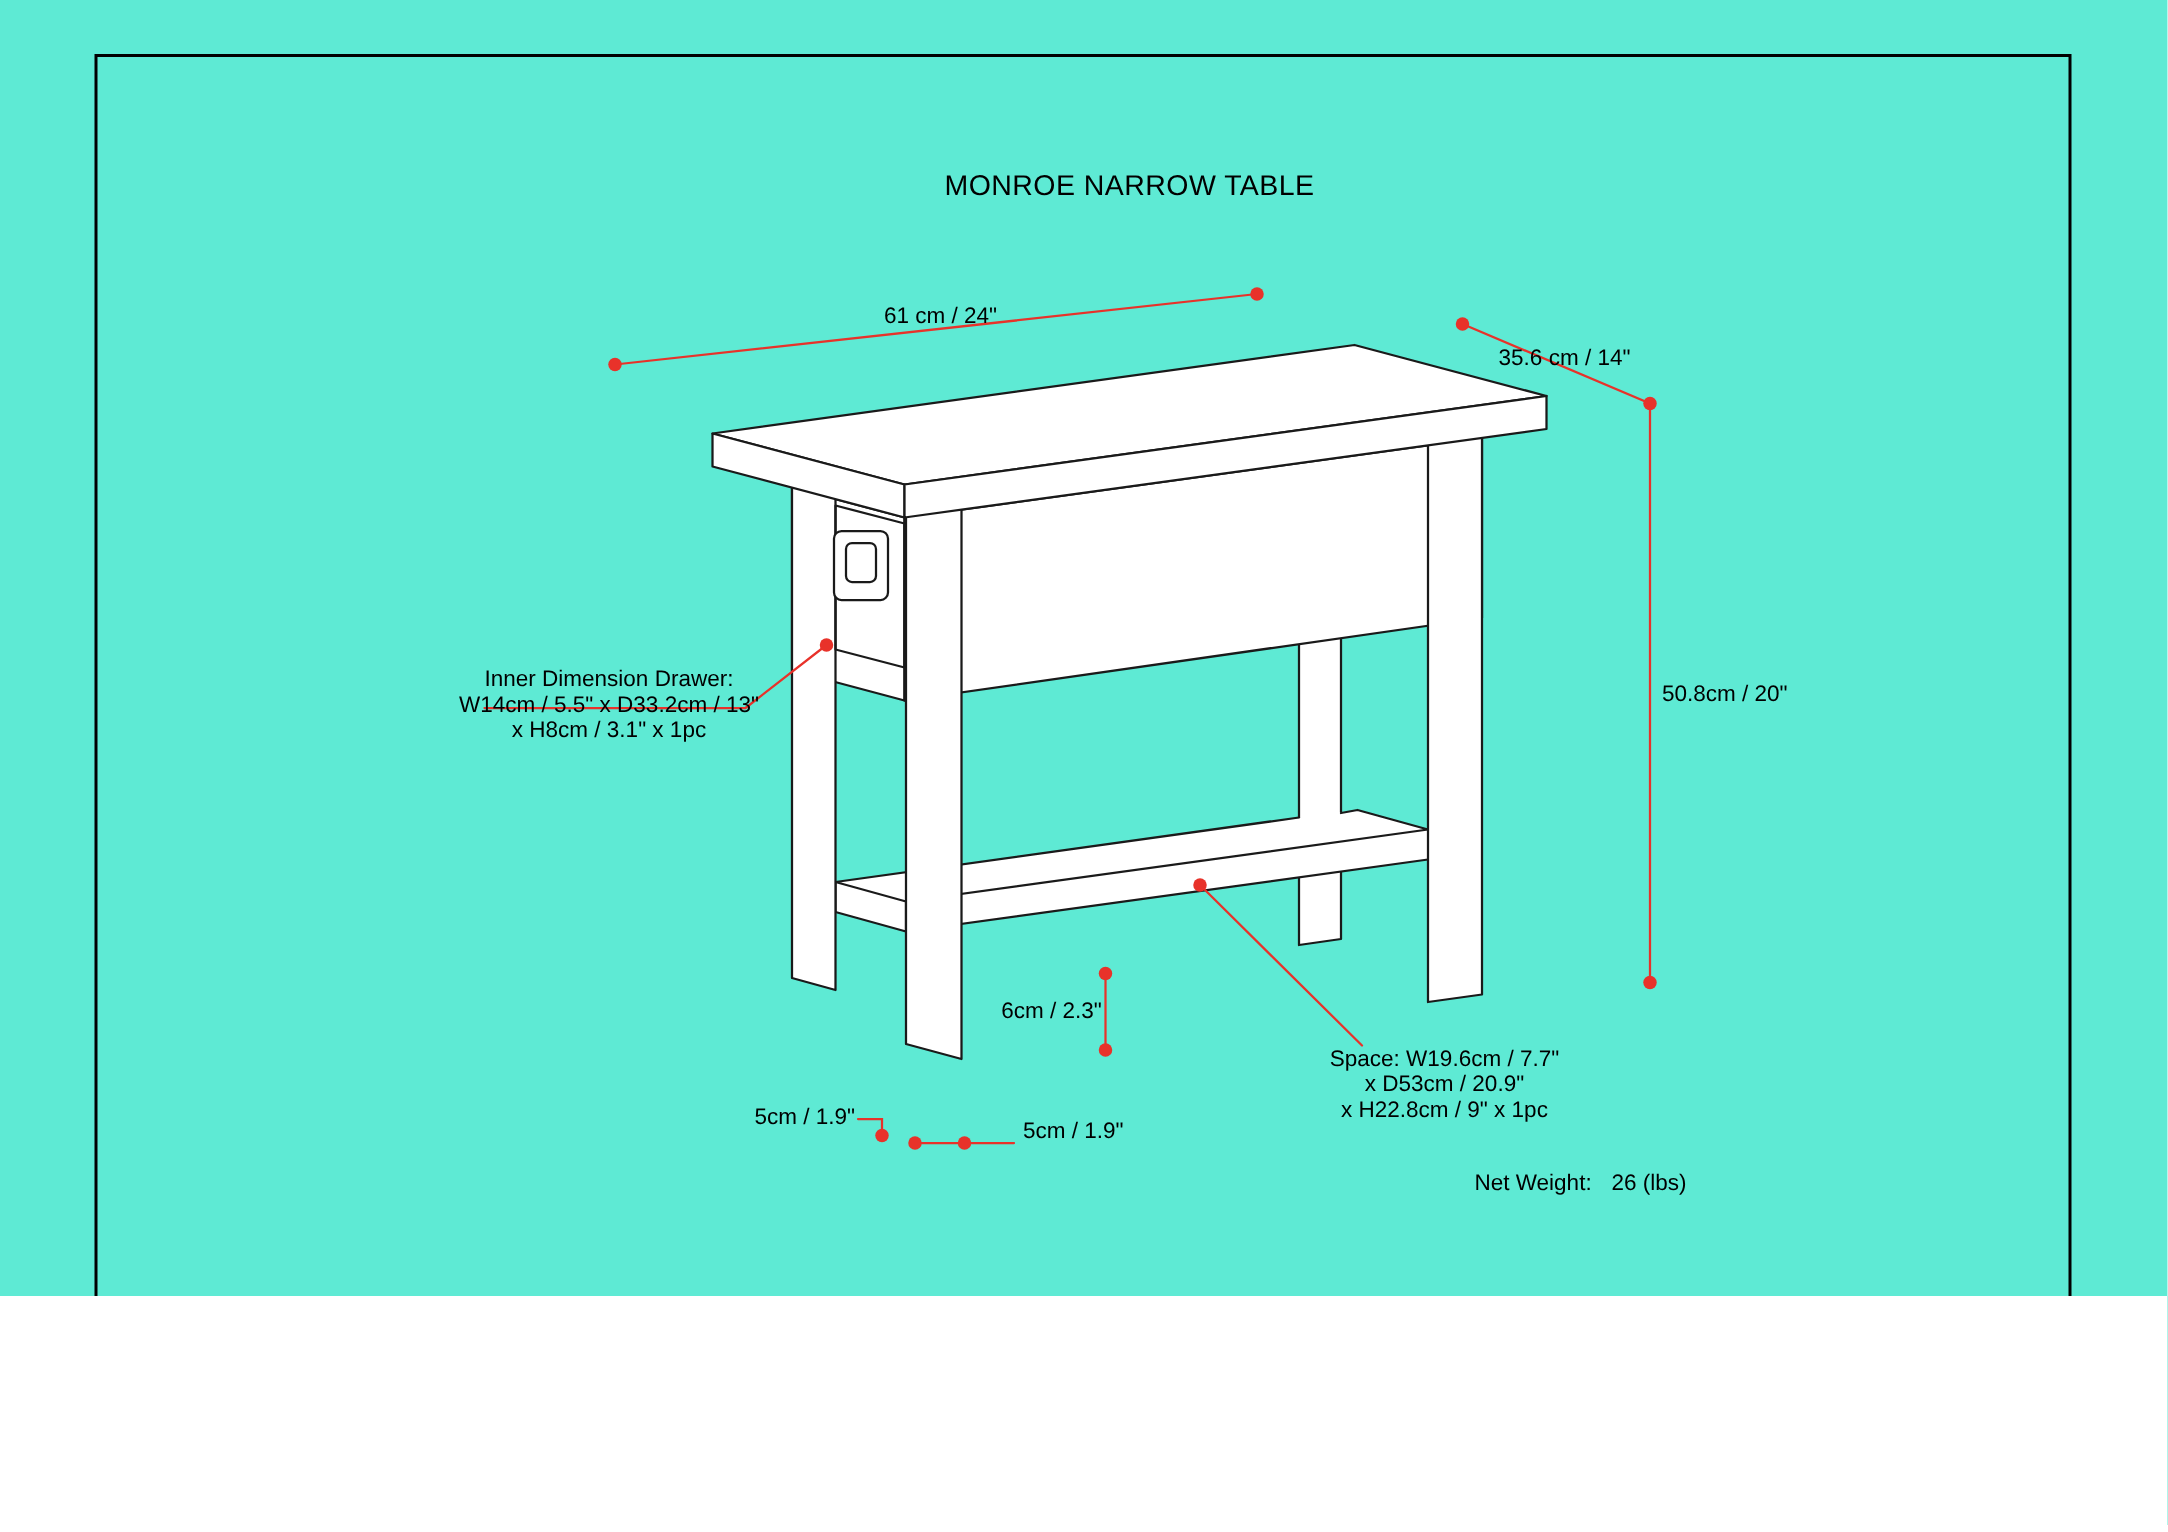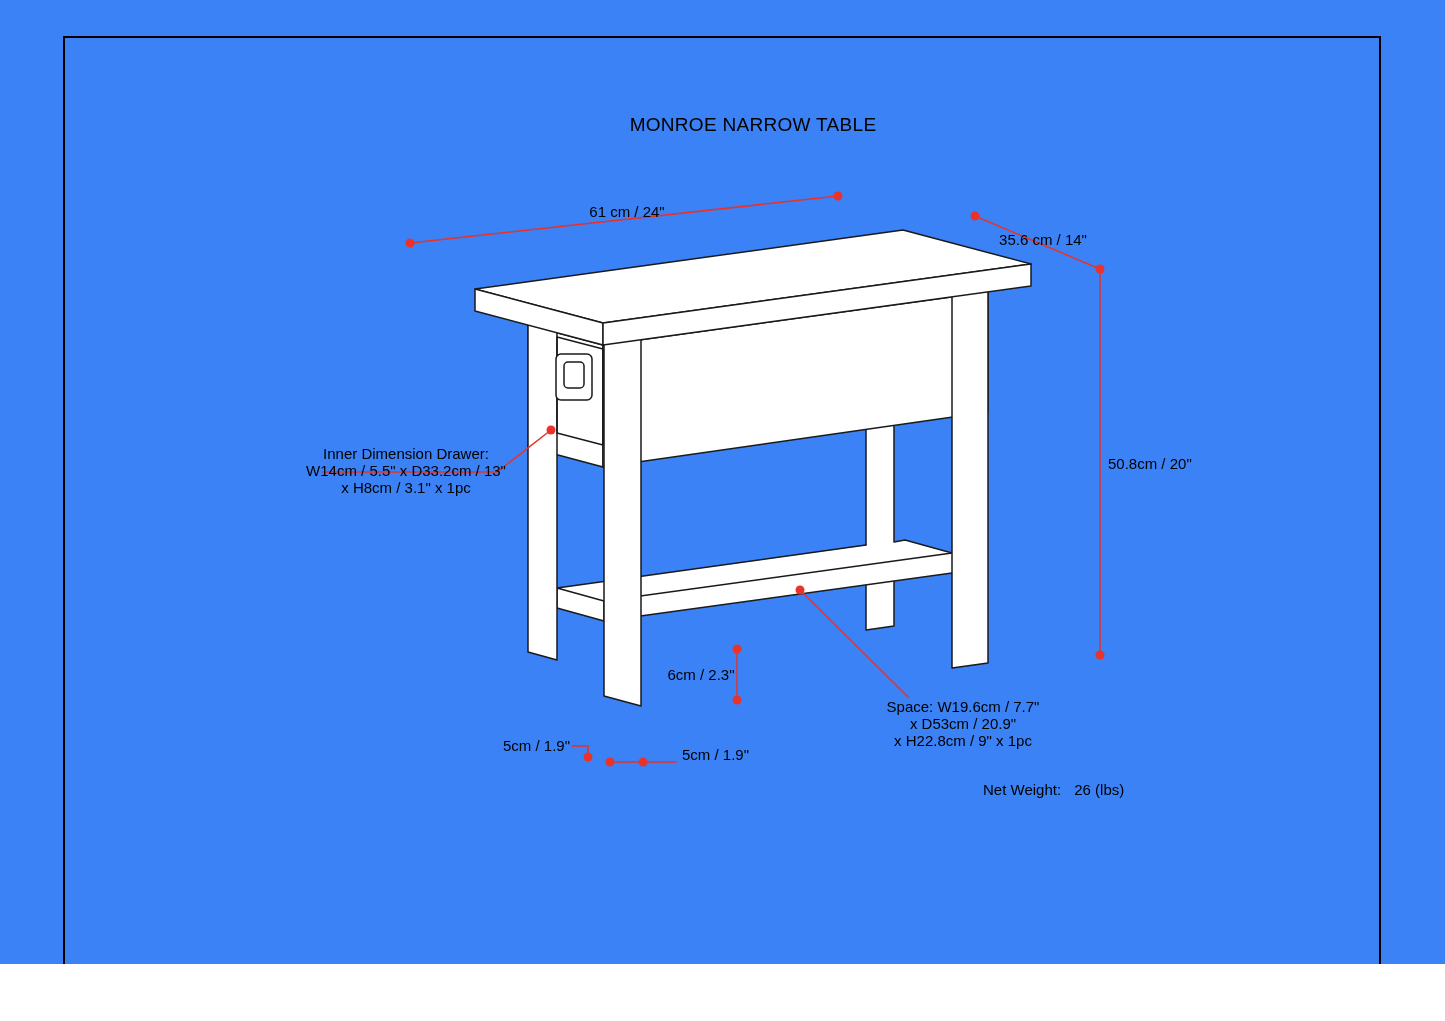--- a/index.html
+++ b/index.html
@@ -1,19 +1,19 @@
 <!DOCTYPE html>
 <html><head>
 <meta charset="utf-8">
 <style>
   html,body{margin:0;padding:0;background:#ffffff;}
   .page{
     position:relative;
-    width:1445px;height:964px;
-    background:#3b82f6;
+    width:1445px;height:864px;
+    background:#5eead4;
     font-family:"Liberation Sans", sans-serif;
     color:#000;
     overflow:hidden;
   }
   .border-frame{
     position:absolute;left:63px;top:36px;width:1314px;height:945px;
     border:2px solid #000;
   }
   .drawing{position:absolute;left:0;top:0;}
   .title{

